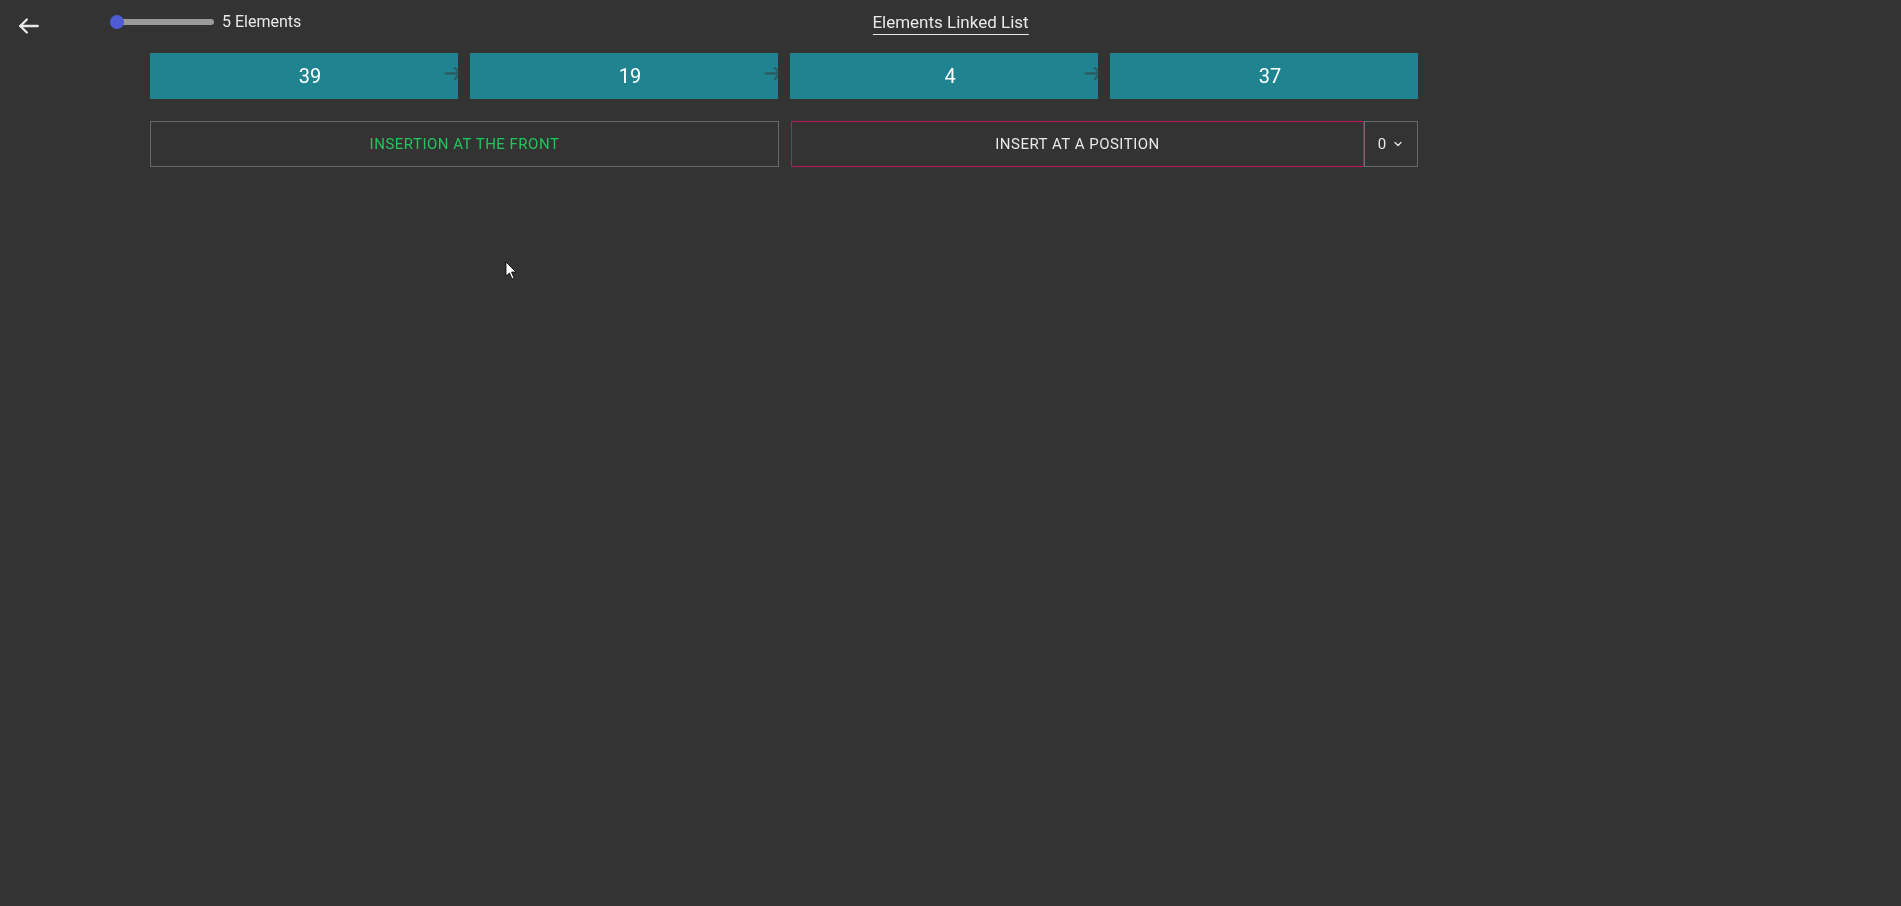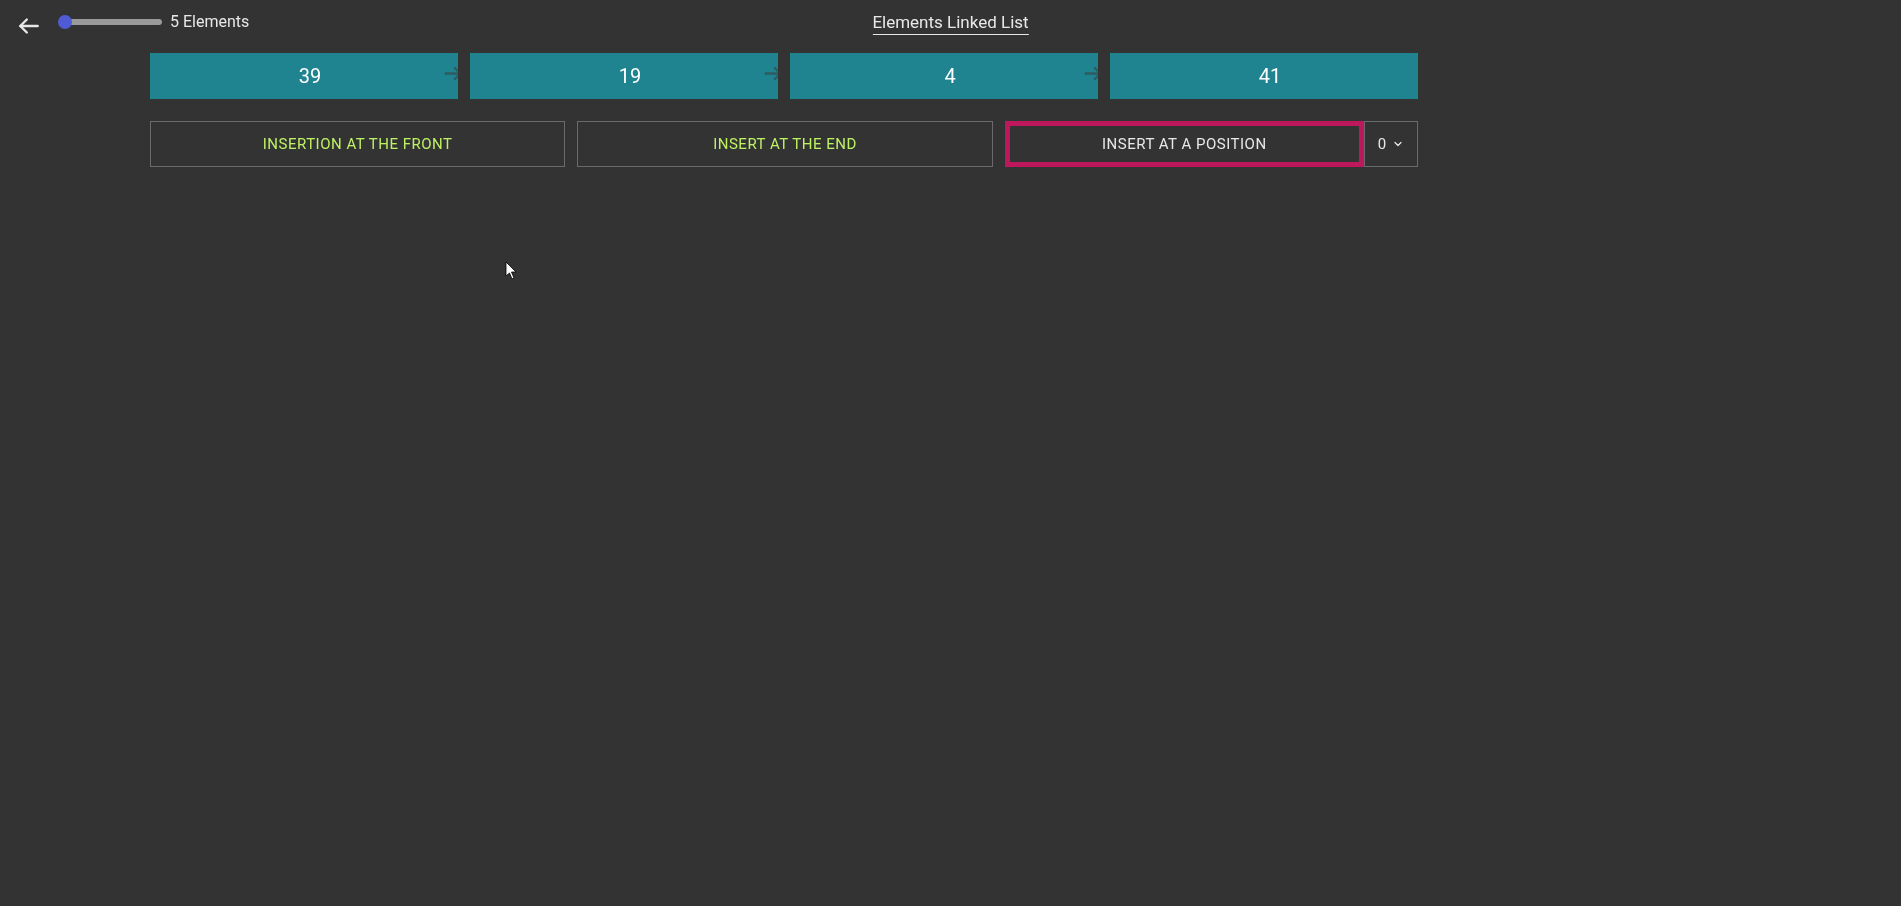--- a/index.html
+++ b/index.html
@@ -24,21 +24,21 @@
     height: 28px;
     cursor: pointer;
     display: flex;
     align-items: center;
     justify-content: center;
   }
   .header-row {
     display: flex;
     align-items: center;
     padding-top: 12px;
-    padding-left: 60px;
+    padding-left: 112px;
     gap: 8px;
     position: relative;
   }
   .slider-wrap {
     position: relative;
     width: 102px;
     height: 10px;
     display: flex;
     align-items: center;
   }
@@ -104,39 +104,39 @@
     margin-top: 22px;
     margin-left: 150px;
     width: 1268px;
     gap: 12px;
   }
   .btn {
     flex: 1;
     height: 46px;
     background-color: transparent;
     border: 1px solid #6a6a6a;
-    color: #bef264;
+    color: #22c55e;
     font-size: 15px;
     letter-spacing: 0.5px;
     cursor: pointer;
     display: flex;
     align-items: center;
     justify-content: center;
     text-transform: uppercase;
   }
   .btn-group {
     flex: 1;
     display: flex;
     gap: 0;
   }
   .btn-main {
     flex: 1;
     height: 46px;
     background-color: transparent;
-    border: 5px solid #be185d;
+    border: 1px solid #be185d;
     color: #e8e8e8;
     font-size: 15px;
     letter-spacing: 0.5px;
     cursor: pointer;
     display: flex;
     align-items: center;
     justify-content: center;
     text-transform: uppercase;
   }
   .pos-select {
@@ -203,27 +203,26 @@
         </svg></span>
     </div>
     <div class="node">
       <span>4</span>
       <span class="node-arrow"><svg width="22" height="22" viewBox="0 0 24 24" fill="none" stroke="#3b3b3b" stroke-width="2.5" stroke-linecap="round" stroke-linejoin="round">
           <line x1="4" y1="12" x2="20" y2="12"></line>
           <polyline points="14 6 20 12 14 18"></polyline>
         </svg></span>
     </div>
     <div class="node">
-      <span>41</span>
+      <span>37</span>
     </div>
   </div>
 
 <div class="buttons-row">
   <div class="btn">INSERTION AT THE FRONT</div>
-  <div class="btn">INSERT AT THE END</div>
   <div class="btn-group">
     <div class="btn-main">INSERT AT A POSITION</div>
     <div class="pos-select">
       <span>0</span>
       <svg class="chevron-down" viewBox="0 0 24 24" fill="none" stroke="#e8e8e8" stroke-width="2.5" stroke-linecap="round" stroke-linejoin="round">
         <polyline points="6 9 12 15 18 9"></polyline>
       </svg>
     </div>
   </div>
 </div>

